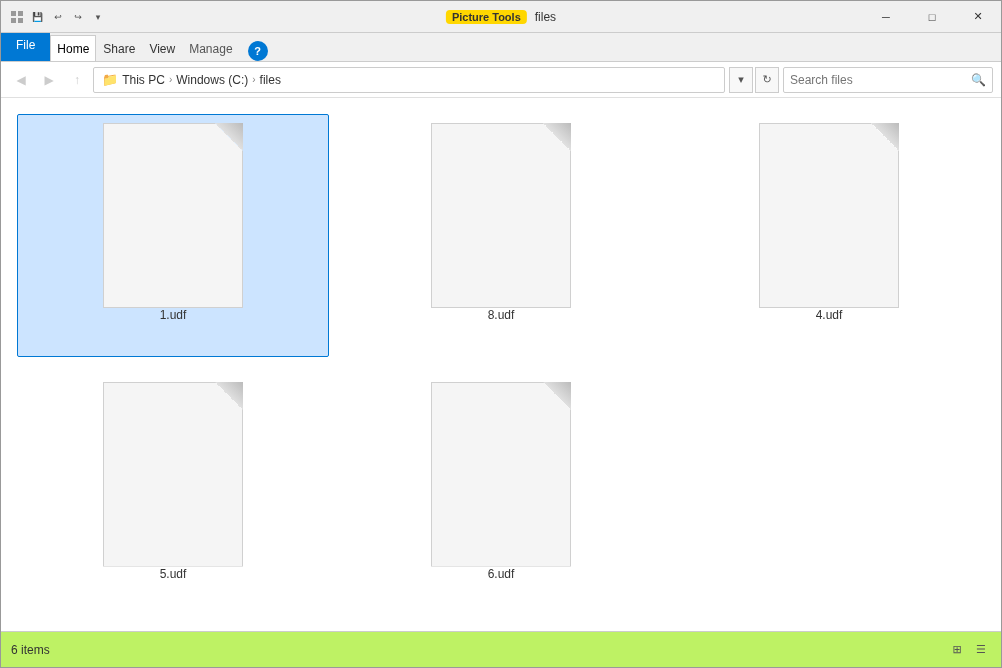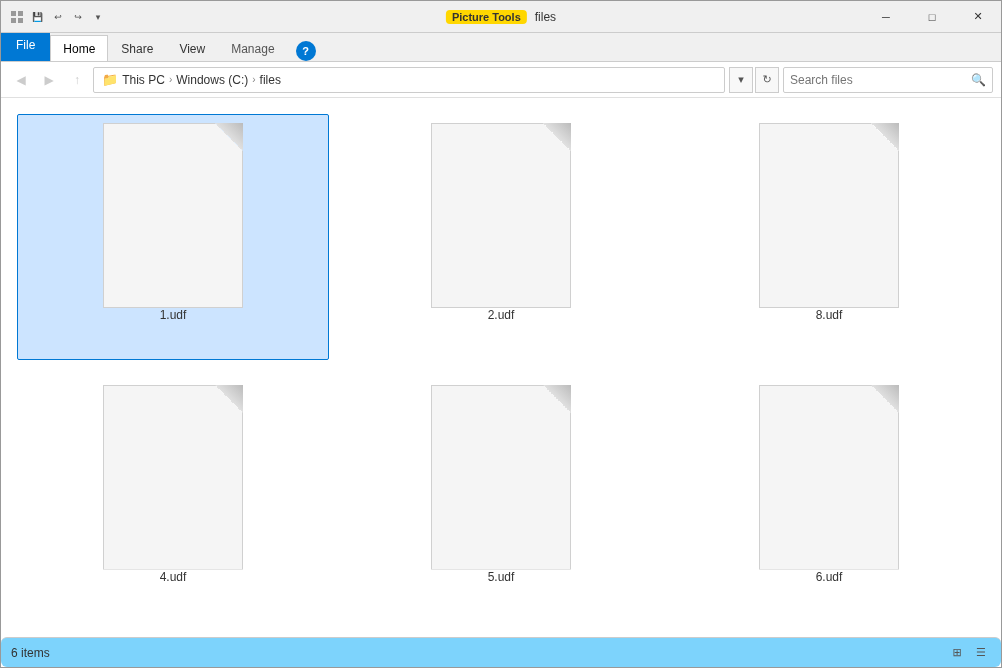--- a/index.html
+++ b/index.html
@@ -101,21 +101,21 @@
       background: #f0f0f0;
       border-bottom: 1px solid #ccc;
     }
     .ribbon-tabs {
       display: flex;
       align-items: flex-end;
       height: 28px;
       background: #f0f0f0;
     }
     .ribbon-tab {
-      padding: 4px 12px;
+      padding: 4px 6px;
       font-size: 12px;
       cursor: pointer;
       color: #333;
       border: 1px solid transparent;
       border-bottom: none;
       height: 26px;
       display: flex;
       align-items: center;
     }
     .ribbon-tab.active {
@@ -276,28 +276,27 @@
     }
     .file-name {
       font-size: 12px;
       color: #333;
       text-align: center;
       word-break: break-word;
     }
 
     
     .status-bar {
-      height: 30px;
-      background: #7dd3fc;
+      height: 36px;
+      background: #bef264;
       border-top: 1px solid #ccc;
       display: flex;
       align-items: center;
       justify-content: space-between;
       padding: 0 10px;
-      border-radius: 6px;
     }
     .status-text {
       font-size: 12px;
       color: #333;
     }
     .view-toggle {
       display: flex;
       gap: 4px;
     }
     .view-btn {
@@ -397,27 +396,20 @@
         <div class="page-body"></div>
         <div class="fold-shadow"></div>
       </div>
       <div class="file-name">1.udf</div>
     </div>
       <div class="file-item">
       <div class="udf-file" style="width:140px; height:185px; position:relative;">
         <div class="page-body"></div>
         <div class="fold-shadow"></div>
       </div>
-      <div class="file-name">2.udf</div>
-    </div>
-      <div class="file-item">
-      <div class="udf-file" style="width:140px; height:185px; position:relative;">
-        <div class="page-body"></div>
-        <div class="fold-shadow"></div>
-      </div>
       <div class="file-name">8.udf</div>
     </div>
       <div class="file-item">
       <div class="udf-file" style="width:140px; height:185px; position:relative;">
         <div class="page-body"></div>
         <div class="fold-shadow"></div>
       </div>
       <div class="file-name">4.udf</div>
     </div>
       <div class="file-item">

